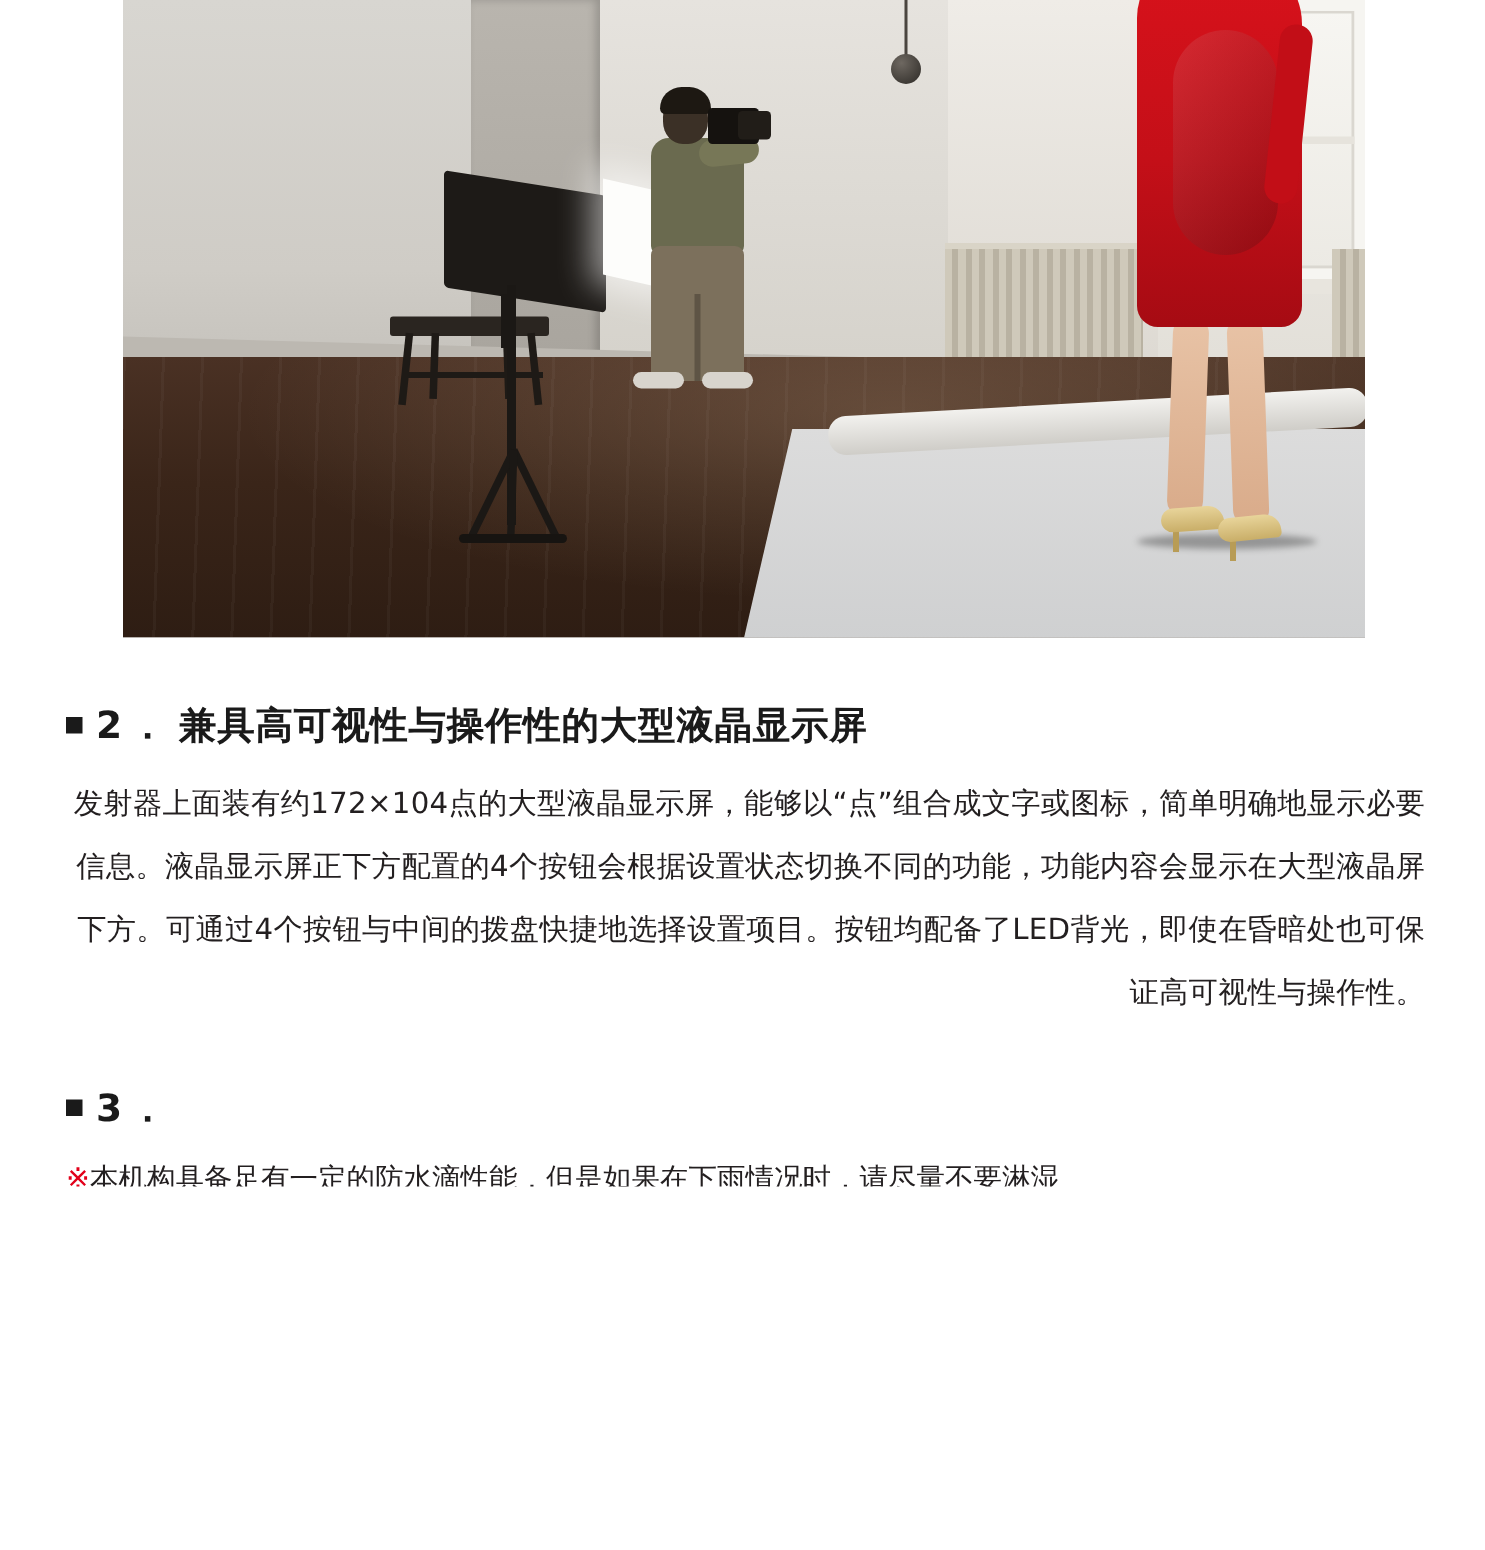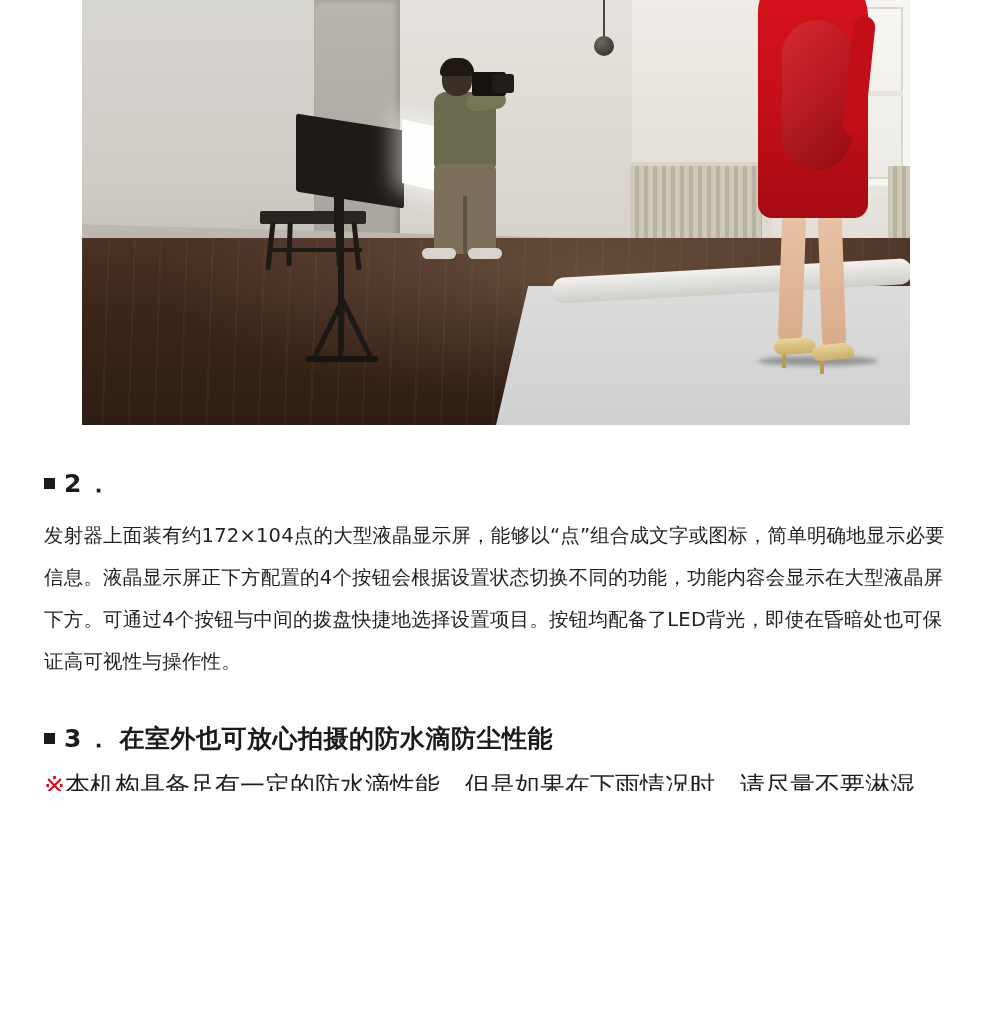--- a/index.html
+++ b/index.html
@@ -383,28 +383,29 @@
     font-weight: bold;
     font-size: 25px;
     margin-right: 8px;
   }
   .para {
     font-size: 19.5px;
     line-height: 42px;
     color: #231f20;
     margin: 0;
     letter-spacing: .2px;
+    text-align: right;
   }
   .sec2 { margin-top: 43px; }
   .sec2-p { margin-top: 14px; }
   .sec3 { margin-top: 40px; }
   .sec3-p { margin-top: 14px; }
   .note {
     margin-top: 10px;
-    font-size: 25px;
+    font-size: 19px;
     line-height: 42px;
     color: #231f20;
   }
   .mark { color: #e2001a; }
   .clip-bottom {
     height: 36px;
     overflow: hidden;
   }
 </style>
 </head>
@@ -478,30 +479,30 @@
     </div>
   </div>
 
   <div class="content">
 
     <div class="sec2">
       <h2 class="heading">
         <span class="sq"></span>
         <span class="h-num">2</span>
         <span class="h-dot">．</span>
+        <span>兼具高可视性与操作性的大型液晶显示屏</span>
       </h2>
       <p class="para sec2-p">发射器上面装有约172×104点的大型液晶显示屏，能够以“点”组合成文字或图标，简单明确地显示必要信息。液晶显示屏正下方配置的4个按钮会根据设置状态切换不同的功能，功能内容会显示在大型液晶屏下方。可通过4个按钮与中间的拨盘快捷地选择设置项目。按钮均配备了LED背光，即使在昏暗处也可保证高可视性与操作性。</p>
     </div>
 
     <div class="sec3">
       <h2 class="heading">
         <span class="sq"></span>
         <span class="h-num">3</span>
         <span class="h-dot">．</span>
-        <span>在室外也可放心拍摄的防水滴防尘性能</span>
       </h2>
     </div>
 
     <div class="clip-bottom">
       <div class="note">
         <span class="mark">※</span><span>本机构具备足有一定的防水滴性能，但是如果在下雨情况时，请尽量不要淋湿</span>
       </div>
     </div>
 
   </div>

